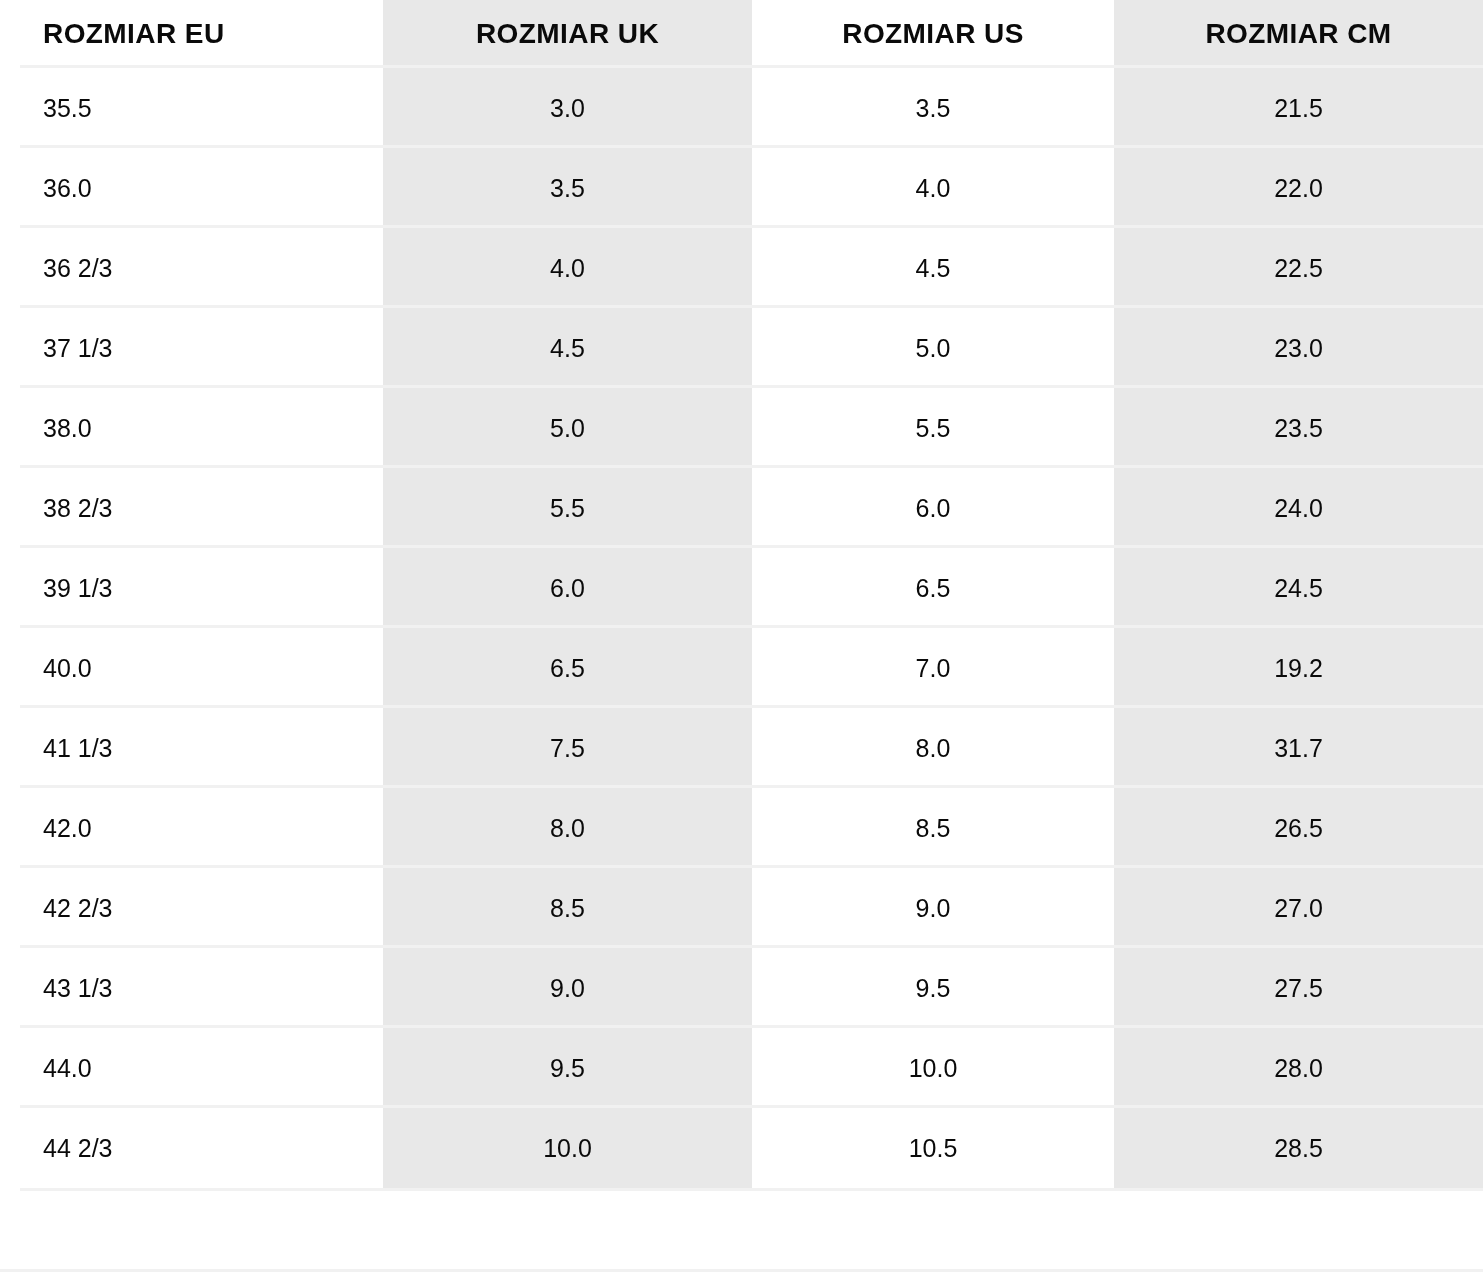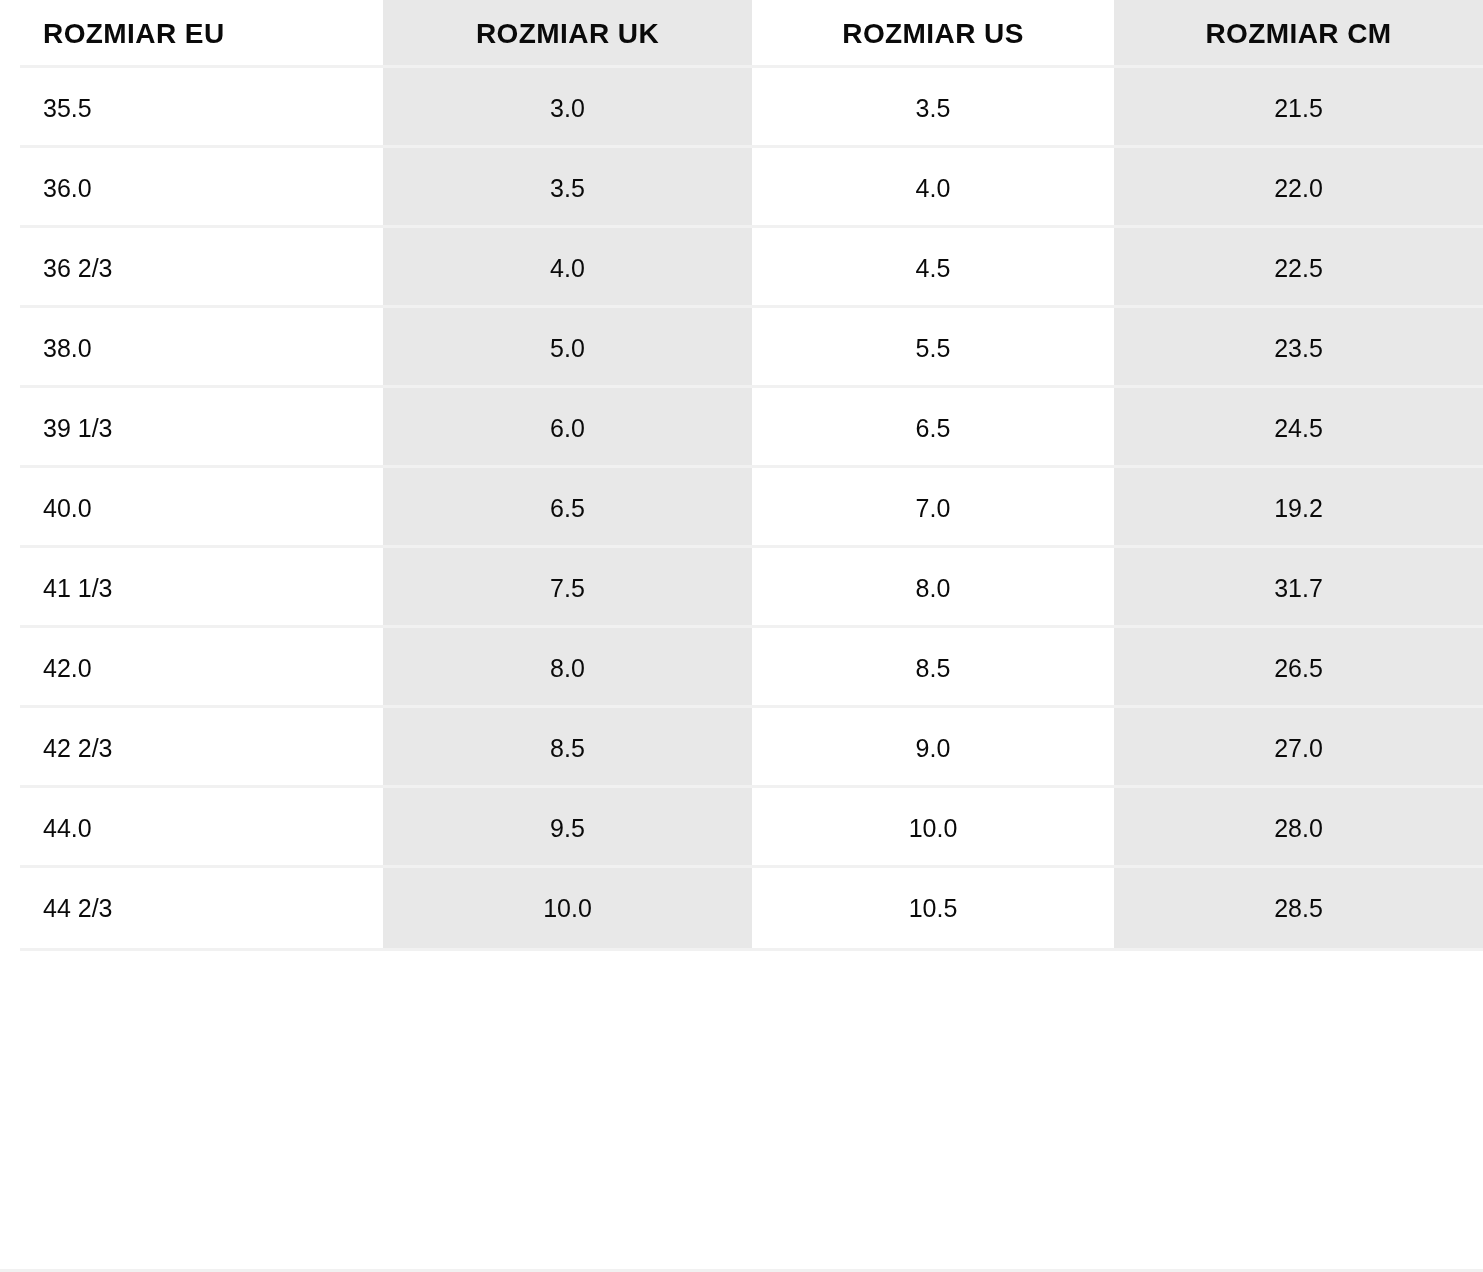--- a/index.html
+++ b/index.html
@@ -171,34 +171,62 @@
         </td>
         <td class="plain col-center">
           <span class="cell-text">4.5</span>
         </td>
         <td class="shade col-center">
           <span class="cell-text">22.5</span>
         </td>
       </tr>
       <tr>
         <td class="plain col-first first-cell">
+          <span class="cell-text">37 1/3</span>
+        </td>
+        <td class="shade col-center">
+          <span class="cell-text">4.5</span>
+        </td>
+        <td class="plain col-center">
+          <span class="cell-text">5.0</span>
+        </td>
+        <td class="shade col-center">
+          <span class="cell-text">23.0</span>
+        </td>
+      </tr>
+      <tr>
+        <td class="plain col-first first-cell">
           <span class="cell-text">38.0</span>
         </td>
         <td class="shade col-center">
           <span class="cell-text">5.0</span>
         </td>
         <td class="plain col-center">
           <span class="cell-text">5.5</span>
         </td>
         <td class="shade col-center">
           <span class="cell-text">23.5</span>
         </td>
       </tr>
       <tr>
         <td class="plain col-first first-cell">
+          <span class="cell-text">38 2/3</span>
+        </td>
+        <td class="shade col-center">
+          <span class="cell-text">5.5</span>
+        </td>
+        <td class="plain col-center">
+          <span class="cell-text">6.0</span>
+        </td>
+        <td class="shade col-center">
+          <span class="cell-text">24.0</span>
+        </td>
+      </tr>
+      <tr>
+        <td class="plain col-first first-cell">
           <span class="cell-text">39 1/3</span>
         </td>
         <td class="shade col-center">
           <span class="cell-text">6.0</span>
         </td>
         <td class="plain col-center">
           <span class="cell-text">6.5</span>
         </td>
         <td class="shade col-center">
           <span class="cell-text">24.5</span>
@@ -251,20 +279,34 @@
           <span class="cell-text">42 2/3</span>
         </td>
         <td class="shade col-center">
           <span class="cell-text">8.5</span>
         </td>
         <td class="plain col-center">
           <span class="cell-text">9.0</span>
         </td>
         <td class="shade col-center">
           <span class="cell-text">27.0</span>
+        </td>
+      </tr>
+      <tr>
+        <td class="plain col-first first-cell">
+          <span class="cell-text">43 1/3</span>
+        </td>
+        <td class="shade col-center">
+          <span class="cell-text">9.0</span>
+        </td>
+        <td class="plain col-center">
+          <span class="cell-text">9.5</span>
+        </td>
+        <td class="shade col-center">
+          <span class="cell-text">27.5</span>
         </td>
       </tr>
       <tr>
         <td class="plain col-first first-cell">
           <span class="cell-text">44.0</span>
         </td>
         <td class="shade col-center">
           <span class="cell-text">9.5</span>
         </td>
         <td class="plain col-center">

